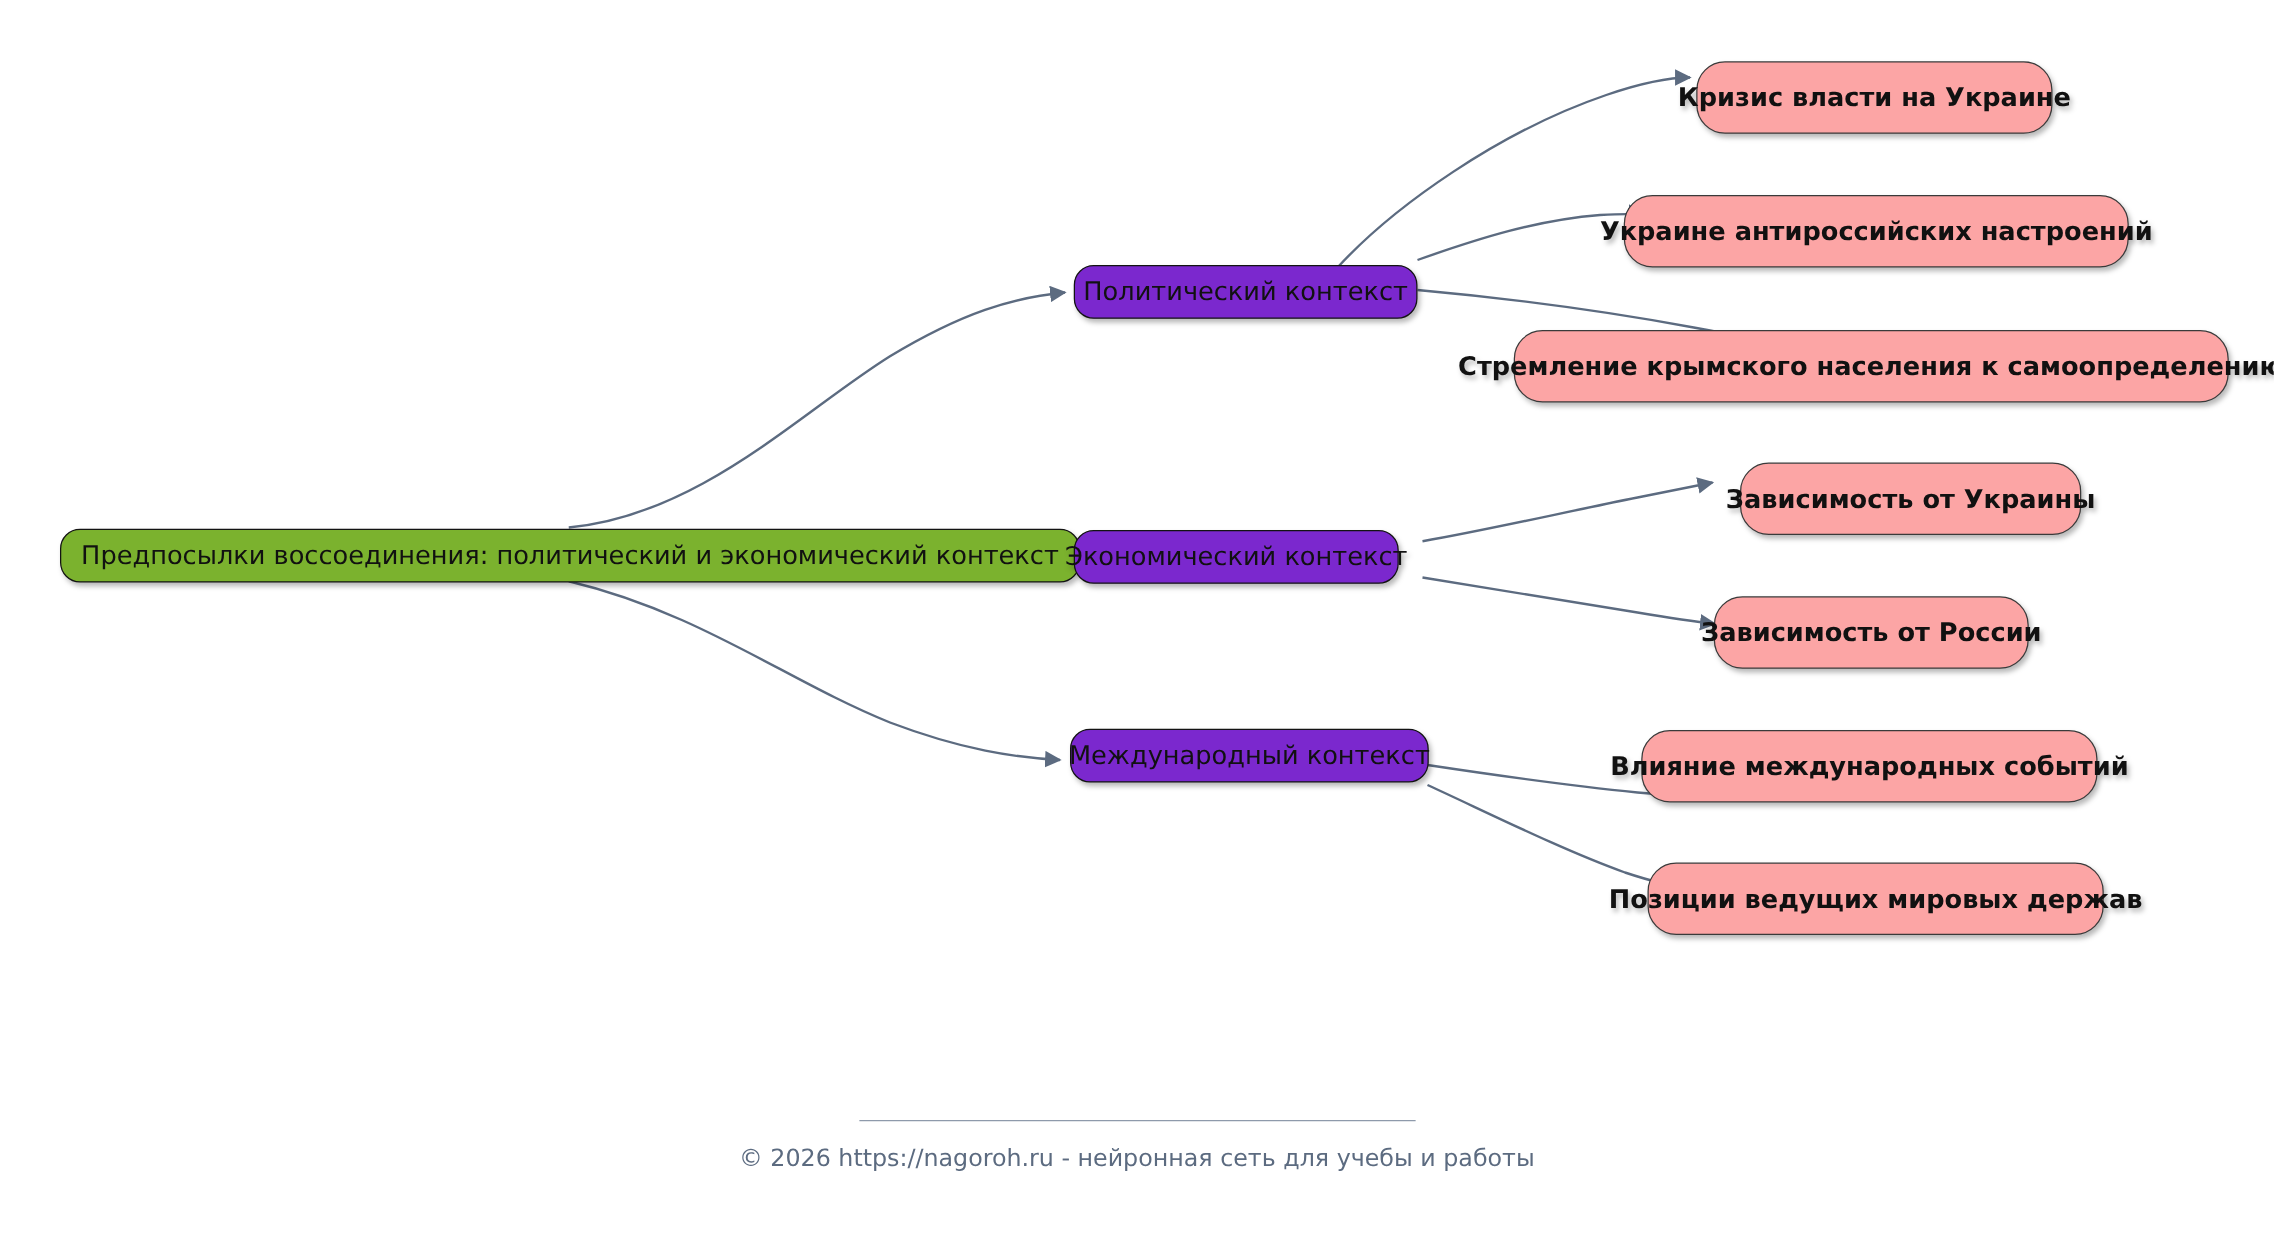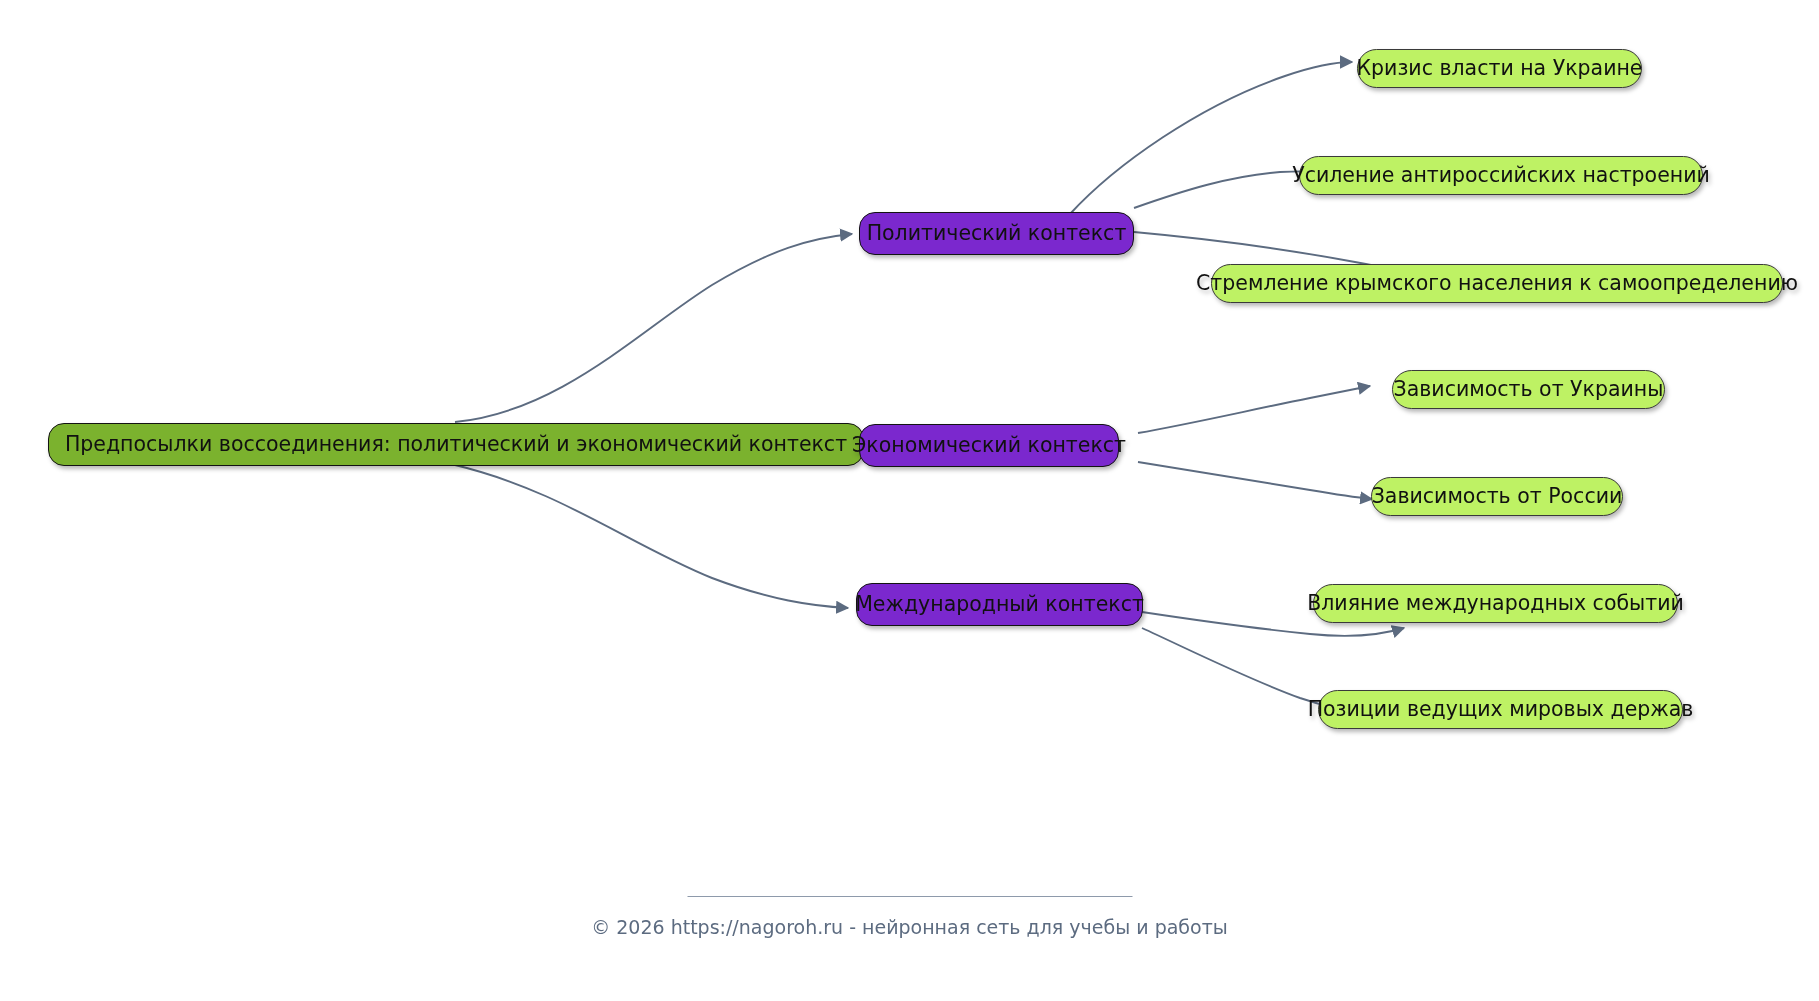--- a/index.html
+++ b/index.html
@@ -64,26 +64,27 @@
   .node-branch {
     background: #7B28CE;
     border: 1.4px solid #131313;
     color: #111111;
     font-size: 20.5px;
     height: 43px;
     border-radius: 16px;
   }
 
   .node-leaf {
-    background: #bef264;
+    background: #fca5a5;
     border: 1.6px solid #3A3A3A;
     color: #111111;
     font-size: 20.5px;
-    height: 39px;
+    height: 58px;
     border-radius: 23px;
+    font-weight: bold;
   }
 
   
   #caption {
     position: absolute;
     left: 0;
     top: 815px;
     width: 1819px;
     text-align: center;
     font-size: 17px;
@@ -160,21 +161,21 @@
 
   <div class="node node-branch" style="left:856px; top:583px; width:287px;align-items:center;">
     <span class="label">Международный контекст</span>
   </div>
 
   <div class="node node-leaf" style="left:1357px; top:49px; width:285px;">
     <span class="label">Кризис власти на Украине</span>
   </div>
 
   <div class="node node-leaf" style="left:1299px; top:156px; width:404px;">
-    <span class="label">Усиление антироссийских настроений</span>
+    <span class="label">Украине антироссийских настроений</span>
   </div>
 
   <div class="node node-leaf" style="left:1211px; top:264px; width:572px;">
     <span class="label">Стремление крымского населения к самоопределению</span>
   </div>
 
   <div class="node node-leaf" style="left:1360px; top:370px; width:273px;margin-left:32px;">
     <span class="label">Зависимость от Украины</span>
   </div>
 

